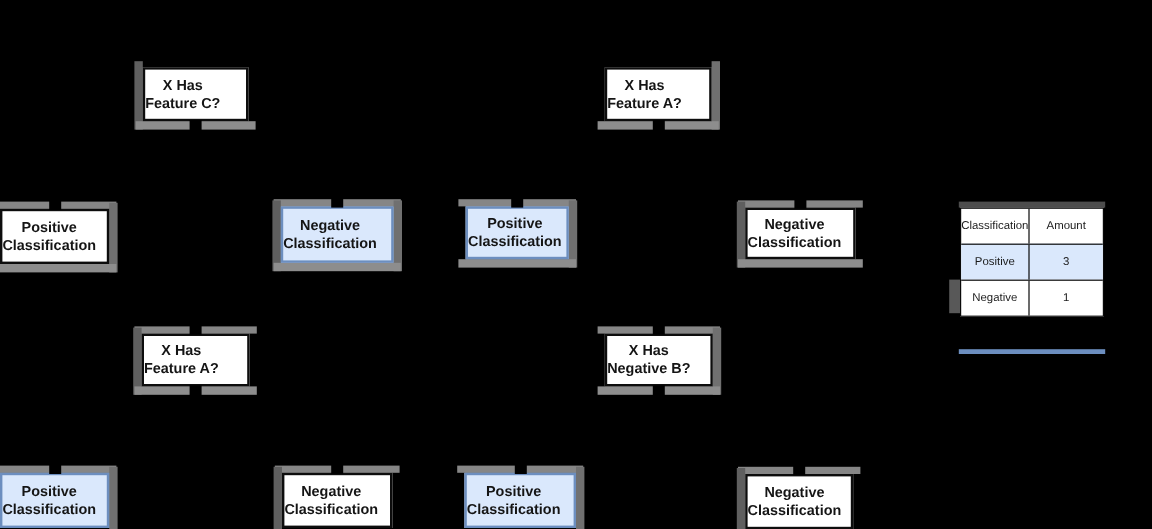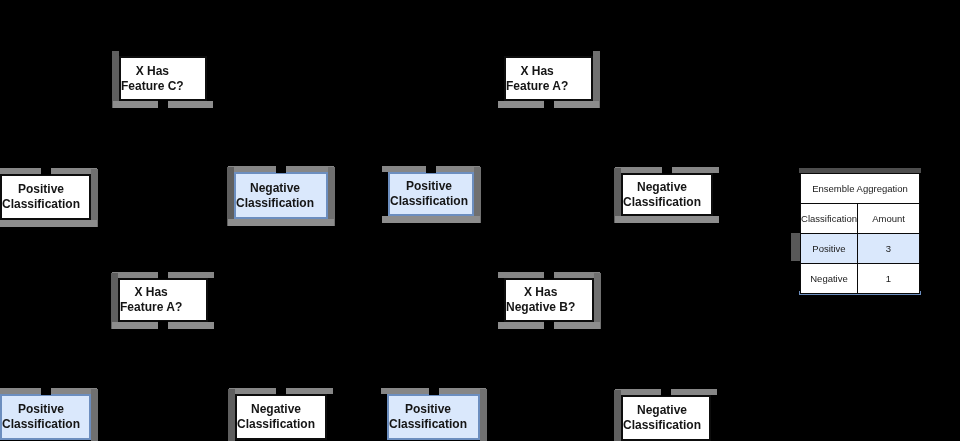--- a/index.html
+++ b/index.html
@@ -181,23 +181,20 @@
     <div class="notch notch-t"></div>
     <div class="box">
       <span><span>Negative</span><br><span>Classification</span></span>
     </div>
   </div>
 
   <div class="etable-shadow-top"></div>
   <div class="etable-stub"></div>
   <div class="etable-accent"></div>
   <div class="etable">
-    <div class="trow title">
-      <span>Ensemble Aggregation</span>
-    </div>
     <div class="trow head">
       <div class="cell-l">Classification</div>
       <div class="cell-r">Amount</div>
     </div>
     <div class="trow hl">
       <div class="cell-l">Positive</div>
       <div class="cell-r">3</div>
     </div>
     <div class="trow">
       <div class="cell-l">Negative</div>

